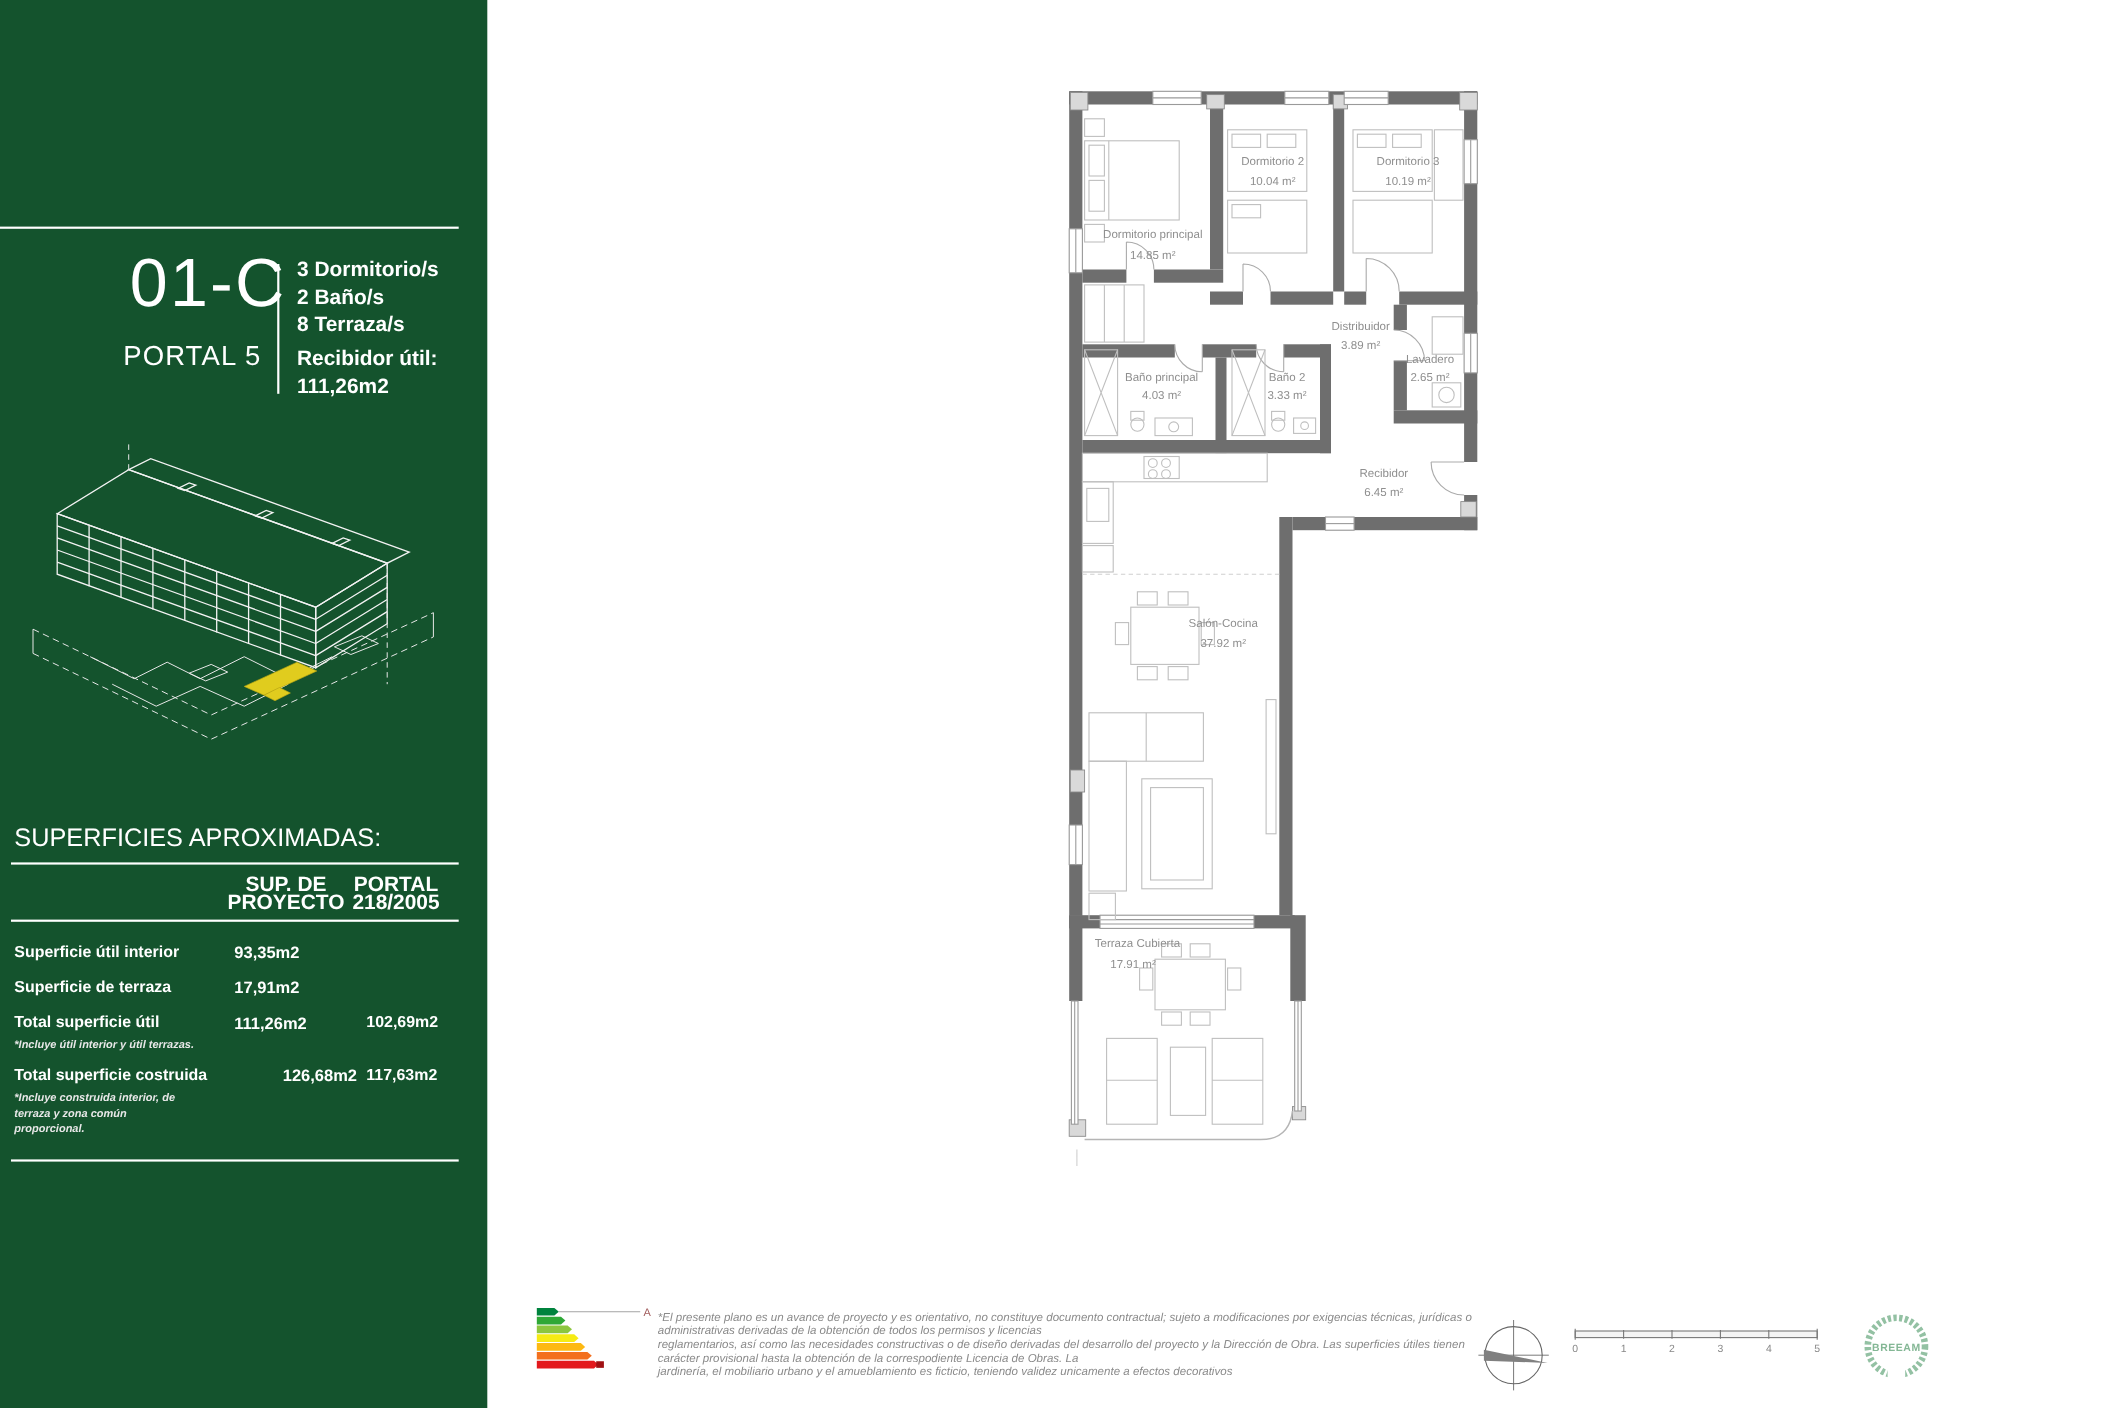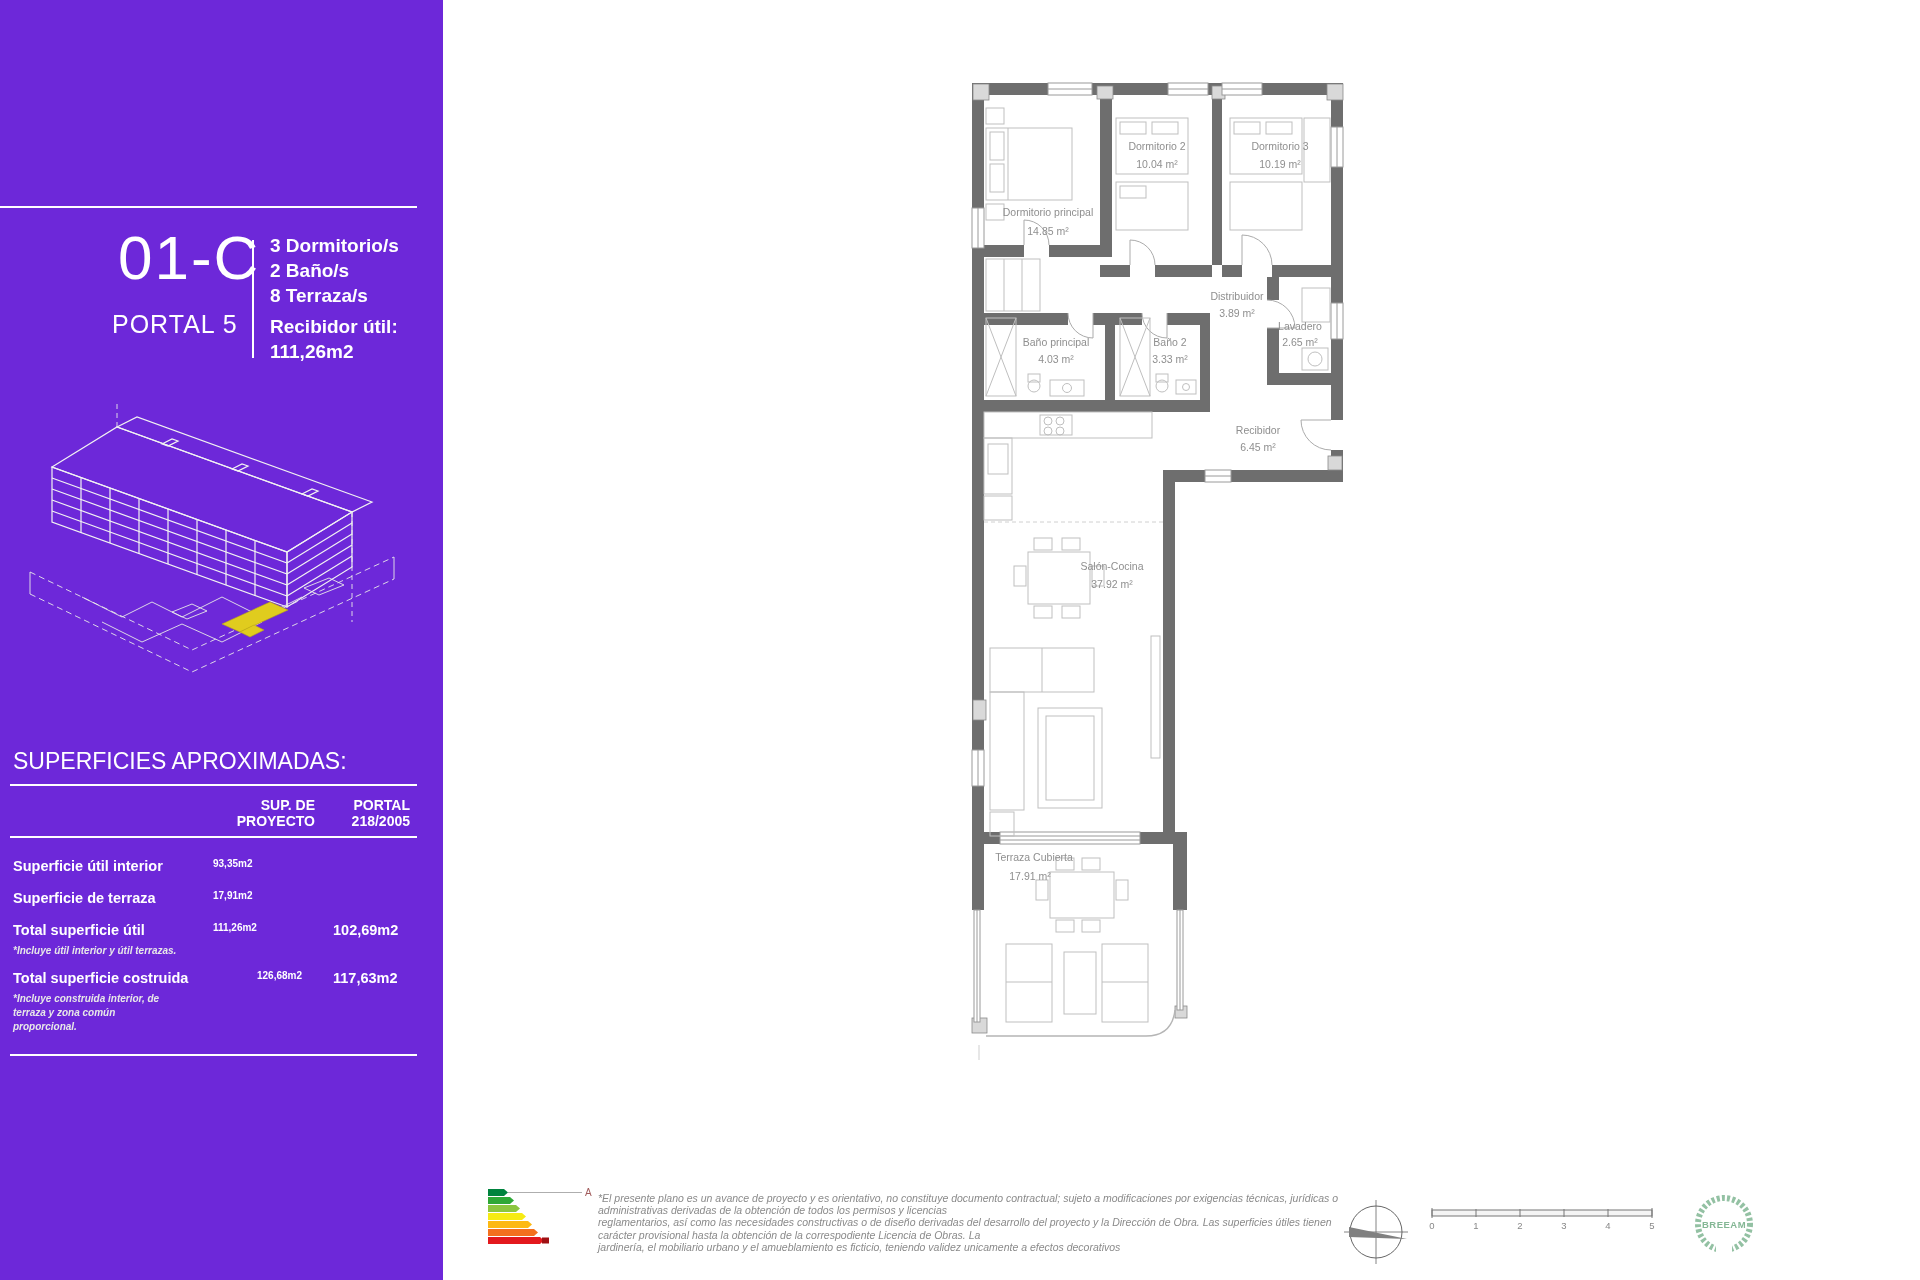--- a/index.html
+++ b/index.html
@@ -1,31 +1,31 @@
 <!DOCTYPE html>
 <html><head>
 <meta charset="utf-8">
 <style>
   html,body{margin:0;padding:0;background:#ffffff;}
   .page{position:relative;width:1920px;height:1280px;background:#ffffff;overflow:hidden;
         font-family:"Liberation Sans", sans-serif;}
   .abs{position:absolute;}
 
   
-  .sidebar{position:absolute;left:0;top:0;width:443px;height:1280px;background:#6d28d9;color:#fff;}
+  .sidebar{position:absolute;left:0;top:0;width:443px;height:1280px;background:#14532d;color:#fff;}
   .hline{position:absolute;height:2px;background:#ffffff;}
   .vline{position:absolute;width:2px;background:#ffffff;}
   .unit-code{position:absolute;left:118px;top:222px;font-size:62px;letter-spacing:2px;color:#fff;}
   .features{position:absolute;left:270px;top:233px;font-size:19px;font-weight:bold;line-height:25px;color:#fff;}
   .portal{position:absolute;left:112px;top:310px;font-size:25px;letter-spacing:1px;color:#fff;}
   .sup-util{position:absolute;left:270px;top:314px;font-size:19px;font-weight:bold;line-height:25px;color:#fff;}
   .table-title{position:absolute;left:13px;top:748px;font-size:23px;font-weight:normal;color:#fff;}
-  .th{position:absolute;top:797px;font-size:14px;font-weight:bold;text-align:right;line-height:16px;color:#fff;}
+  .th{position:absolute;top:797px;font-size:19px;font-weight:bold;text-align:center;line-height:16px;color:#fff;}
   .row-label{position:absolute;left:13px;font-size:14.5px;font-weight:bold;color:#fff;}
-  .row-val1{position:absolute;left:213px;font-size:10px;font-weight:bold;color:#fff;}
+  .row-val1{position:absolute;left:213px;font-size:15px;font-weight:bold;color:#fff;}
   .row-val2{position:absolute;left:333px;font-size:14.5px;font-weight:bold;color:#fff;}
   .row-note{position:absolute;left:13px;font-size:10px;font-weight:bold;font-style:italic;color:#e8e8e8;line-height:14px;}
 
   
   .plan-svg{position:absolute;left:950px;top:60px;}
   svg text{font-family:"Liberation Sans", sans-serif;}
   .room-name,.room-area{font-size:10.5px;fill:#8f8f8f;text-anchor:middle;}
 
   
   .disclaimer{position:absolute;left:598px;top:1192px;width:770px;color:#8a8a8a;

